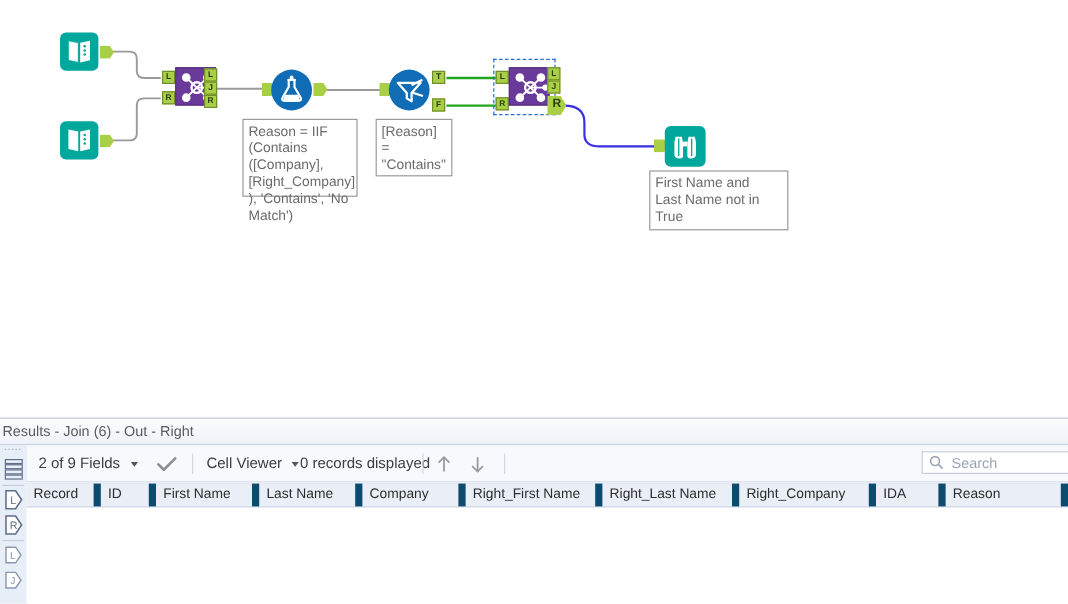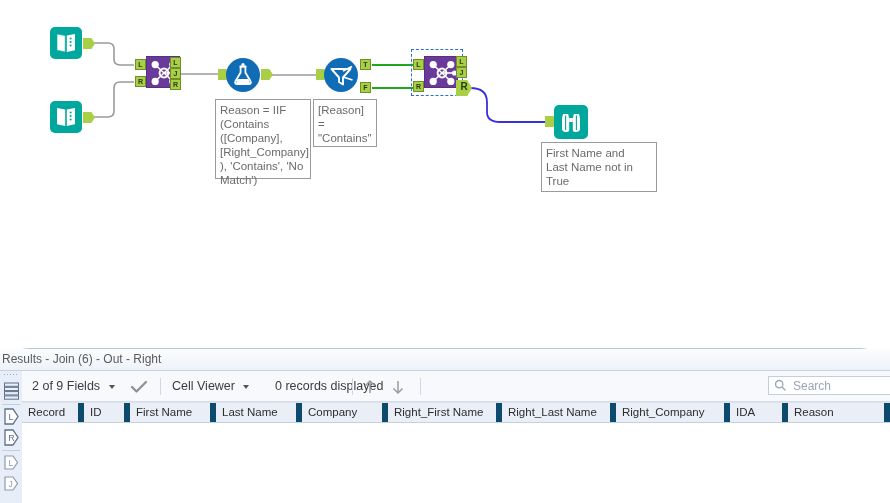--- a/index.html
+++ b/index.html
@@ -118,21 +118,20 @@
   }
 
   
   #results {
     position: absolute;
     left: 0; top: 348px;
     width: 890px;
     height: 155px;
     background: #f3f6fb;
     border-top: 1px solid #b9c6d8;
-    border-radius: 30px;
   }
   #results-title {
     height: 21px;
     line-height: 21px;
     padding-left: 2px;
     font-size: 12px;
     color: #5b5b5b;
     background: linear-gradient(#fbfcfe, #eef2f8);
     border-bottom: 1px solid #c7d2e0;
     white-space: nowrap;
@@ -396,21 +395,21 @@
         <svg width="34" height="34" class="tool-svg" viewBox="0 0 34 34">
           <path d="M9 9 L14.2 9 L15.2 14 L15.2 25 Q15.2 27 12.6 27 Q8 27 8 24 L8 13.5 Z" fill="#ffffff"></path>
           <path d="M25 9 L19.8 9 L18.8 14 L18.8 25 Q18.8 27 21.4 27 Q26 27 26 24 L26 13.5 Z" fill="#ffffff"></path>
           <rect x="15.2" y="13" width="3.6" height="4" fill="#ffffff"></rect>
           <line x1="11.6" y1="10.5" x2="11.6" y2="25" stroke="#00a79d" stroke-width="1.1"></line>
           <line x1="22.4" y1="10.5" x2="22.4" y2="25" stroke="#00a79d" stroke-width="1.1"></line>
         </svg>
       </div>
     </div>
 
-    <div class="annotation" style="left:215px; top:99px; width:96px; height:80px;">Reason = IIF
+    <div class="annotation" style="left:202px; top:99px; width:96px; height:65px;">Reason = IIF
 (Contains
 ([Company],
 [Right_Company]
 ), 'Contains', 'No
 Match')</div>
     <div class="annotation" style="left:313px; top:99px; width:64px; height:48px;">[Reason] =
 "Contains"</div>
     <div class="annotation" style="left:541px; top:142px; width:116px; height:50px;">First Name and
 Last Name not in
 True</div>
@@ -474,21 +473,21 @@
         <div class="tb-item" style="left:108px; width:22px;">
           <svg width="18" height="14" viewBox="0 0 18 14" style="vertical-align:middle;">
             <path d="M2 7 L6.5 11.5 L16 2" fill="none" stroke="#8f8f8f" stroke-width="2.2" stroke-linecap="round" stroke-linejoin="round"></path>
           </svg>
         </div>
         <div class="tb-sep" style="left:138px;"></div>
         <div class="tb-item" style="left:150px;">
           <span>Cell Viewer</span>
           <span class="tb-caret"></span>
         </div>
-        <div class="tb-item" style="left:228px; color:#3c3c3c;margin-left:25px;">0 records displayed</div>
+        <div class="tb-item" style="left:228px; color:#3c3c3c;">0 records displayed</div>
         <div class="tb-sep" style="left:330px;"></div>
         <div class="tb-item" style="left:340px; width:24px;">
           <svg width="16" height="18" viewBox="0 0 16 18" style="vertical-align:middle;">
             <line x1="8" y1="15" x2="8" y2="3" stroke="#9a9a9a" stroke-width="1.5"></line>
             <path d="M3.5 7.5 L8 3 L12.5 7.5" fill="none" stroke="#9a9a9a" stroke-width="1.5"></path>
           </svg>
         </div>
         <div class="tb-item" style="left:368px; width:24px;">
           <svg width="16" height="18" viewBox="0 0 16 18" style="vertical-align:middle;">
             <line x1="8" y1="3" x2="8" y2="15" stroke="#9a9a9a" stroke-width="1.5"></line>

